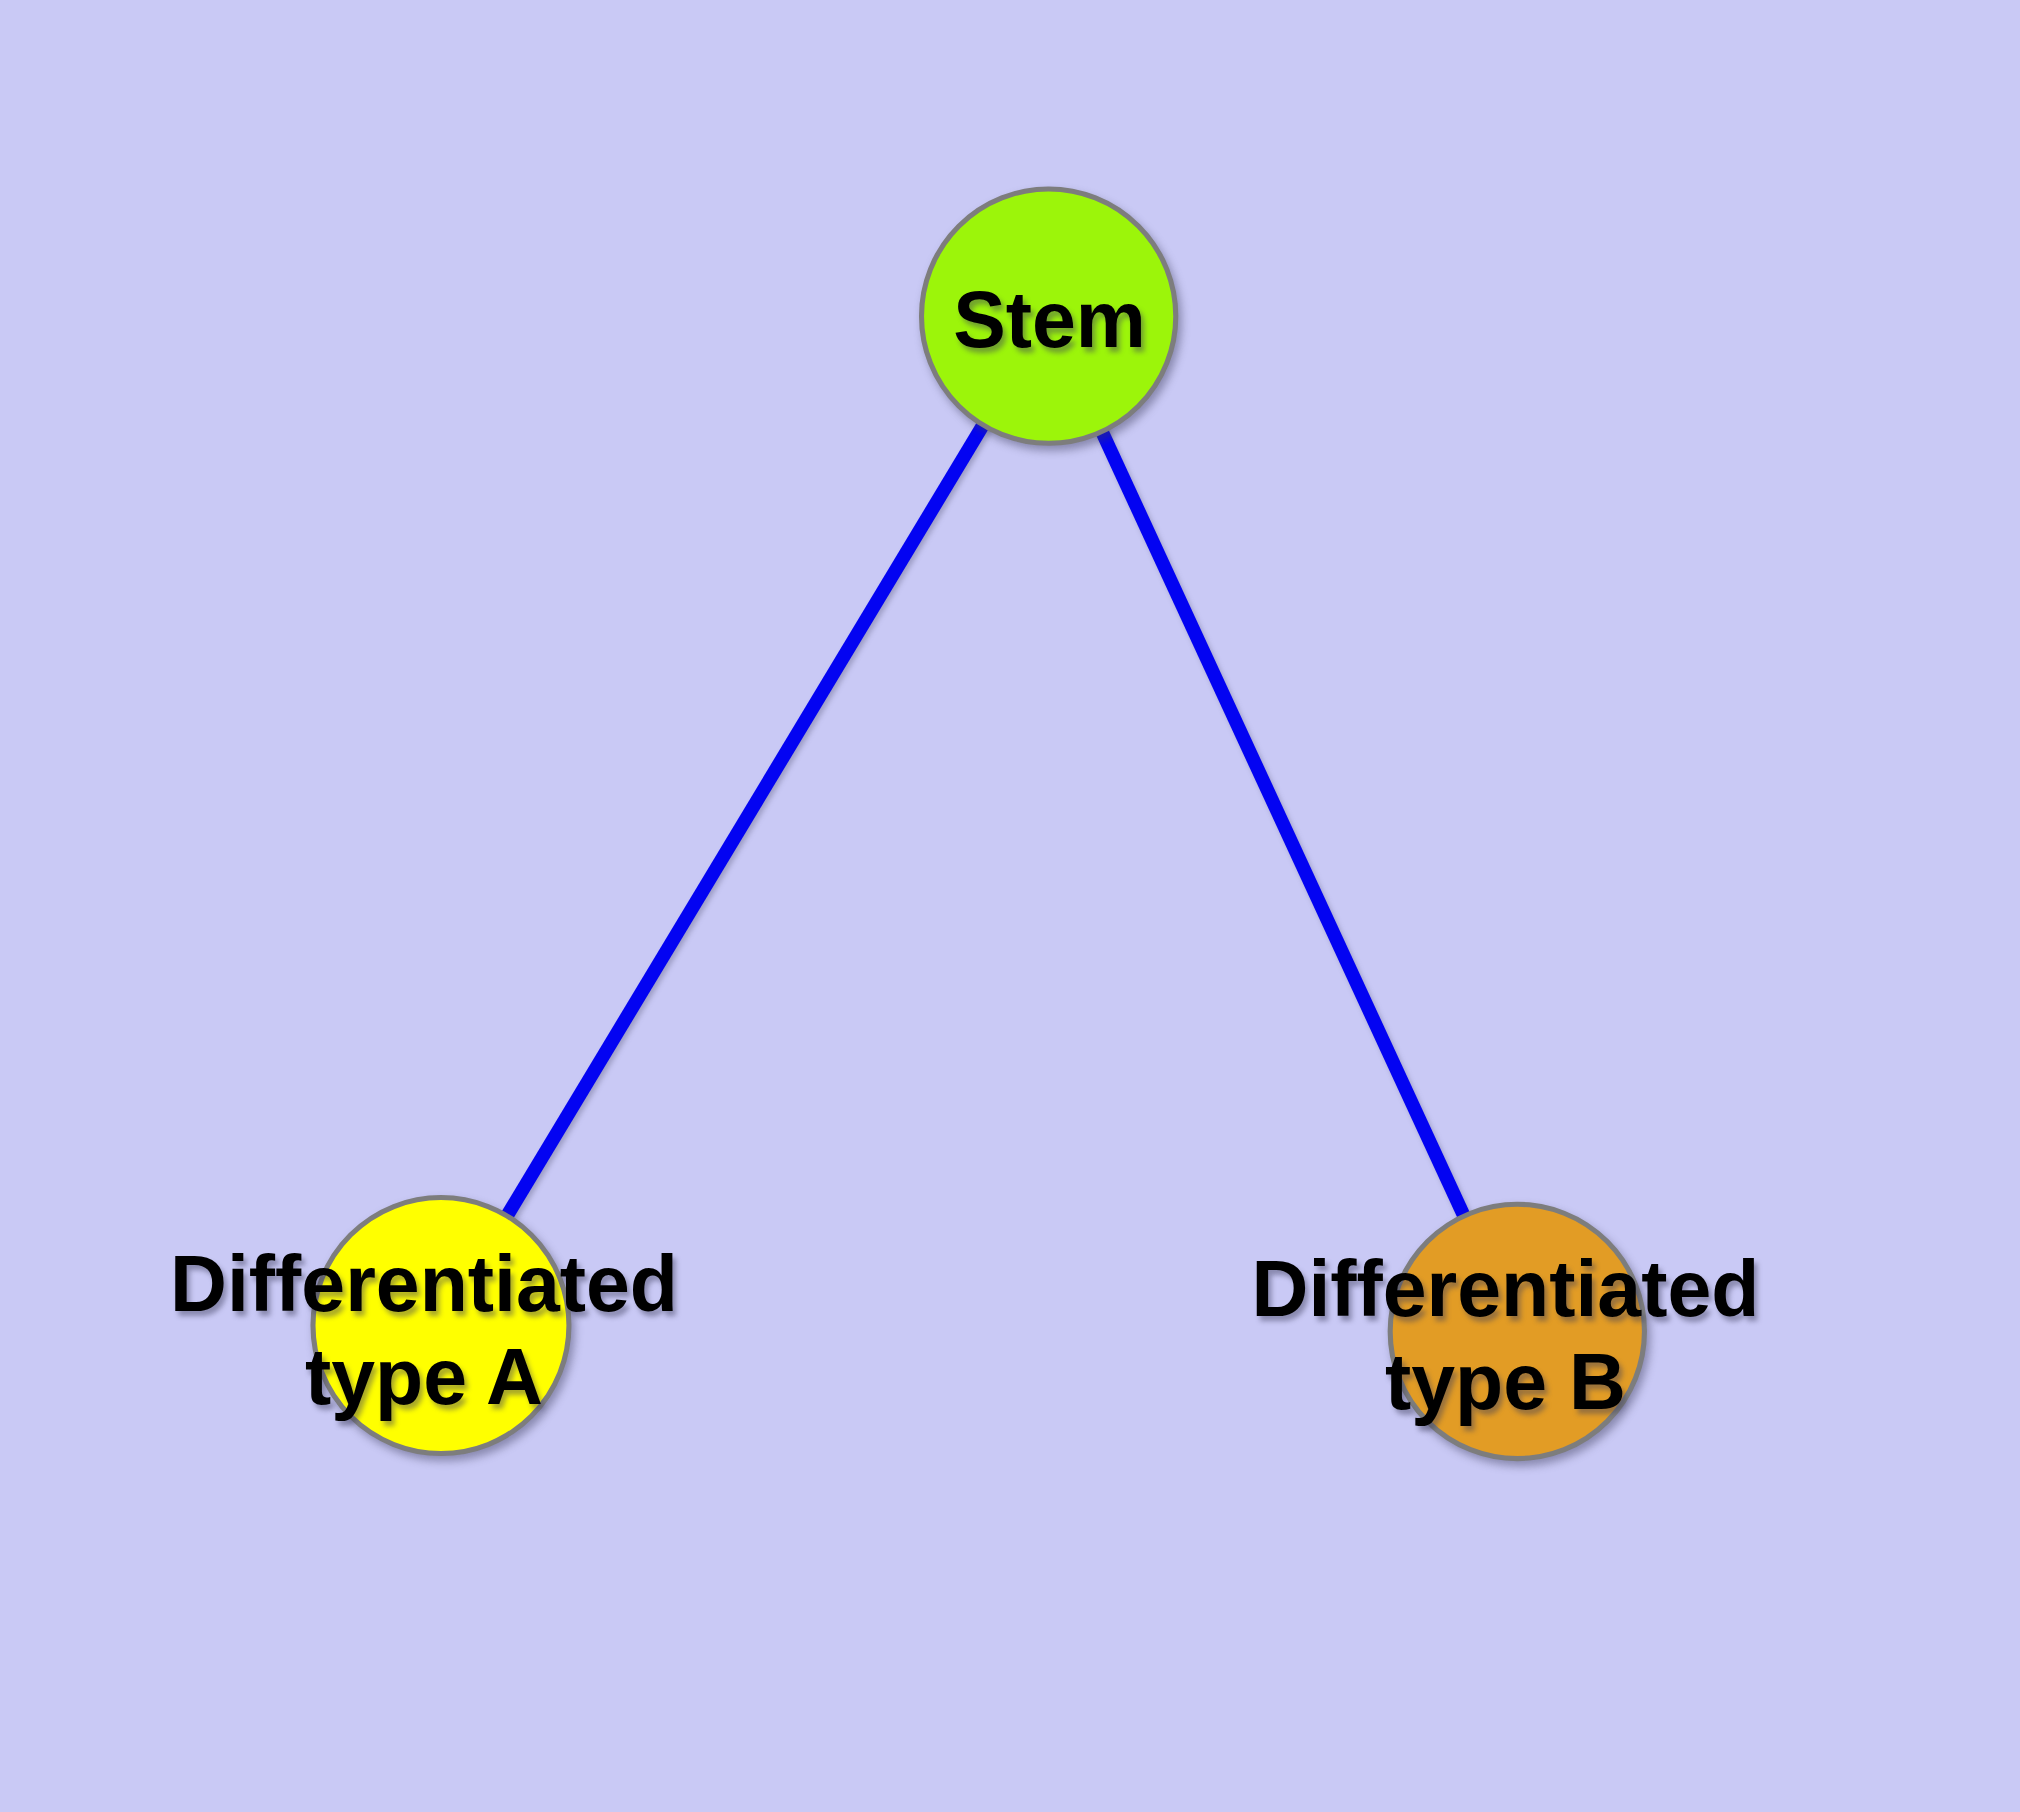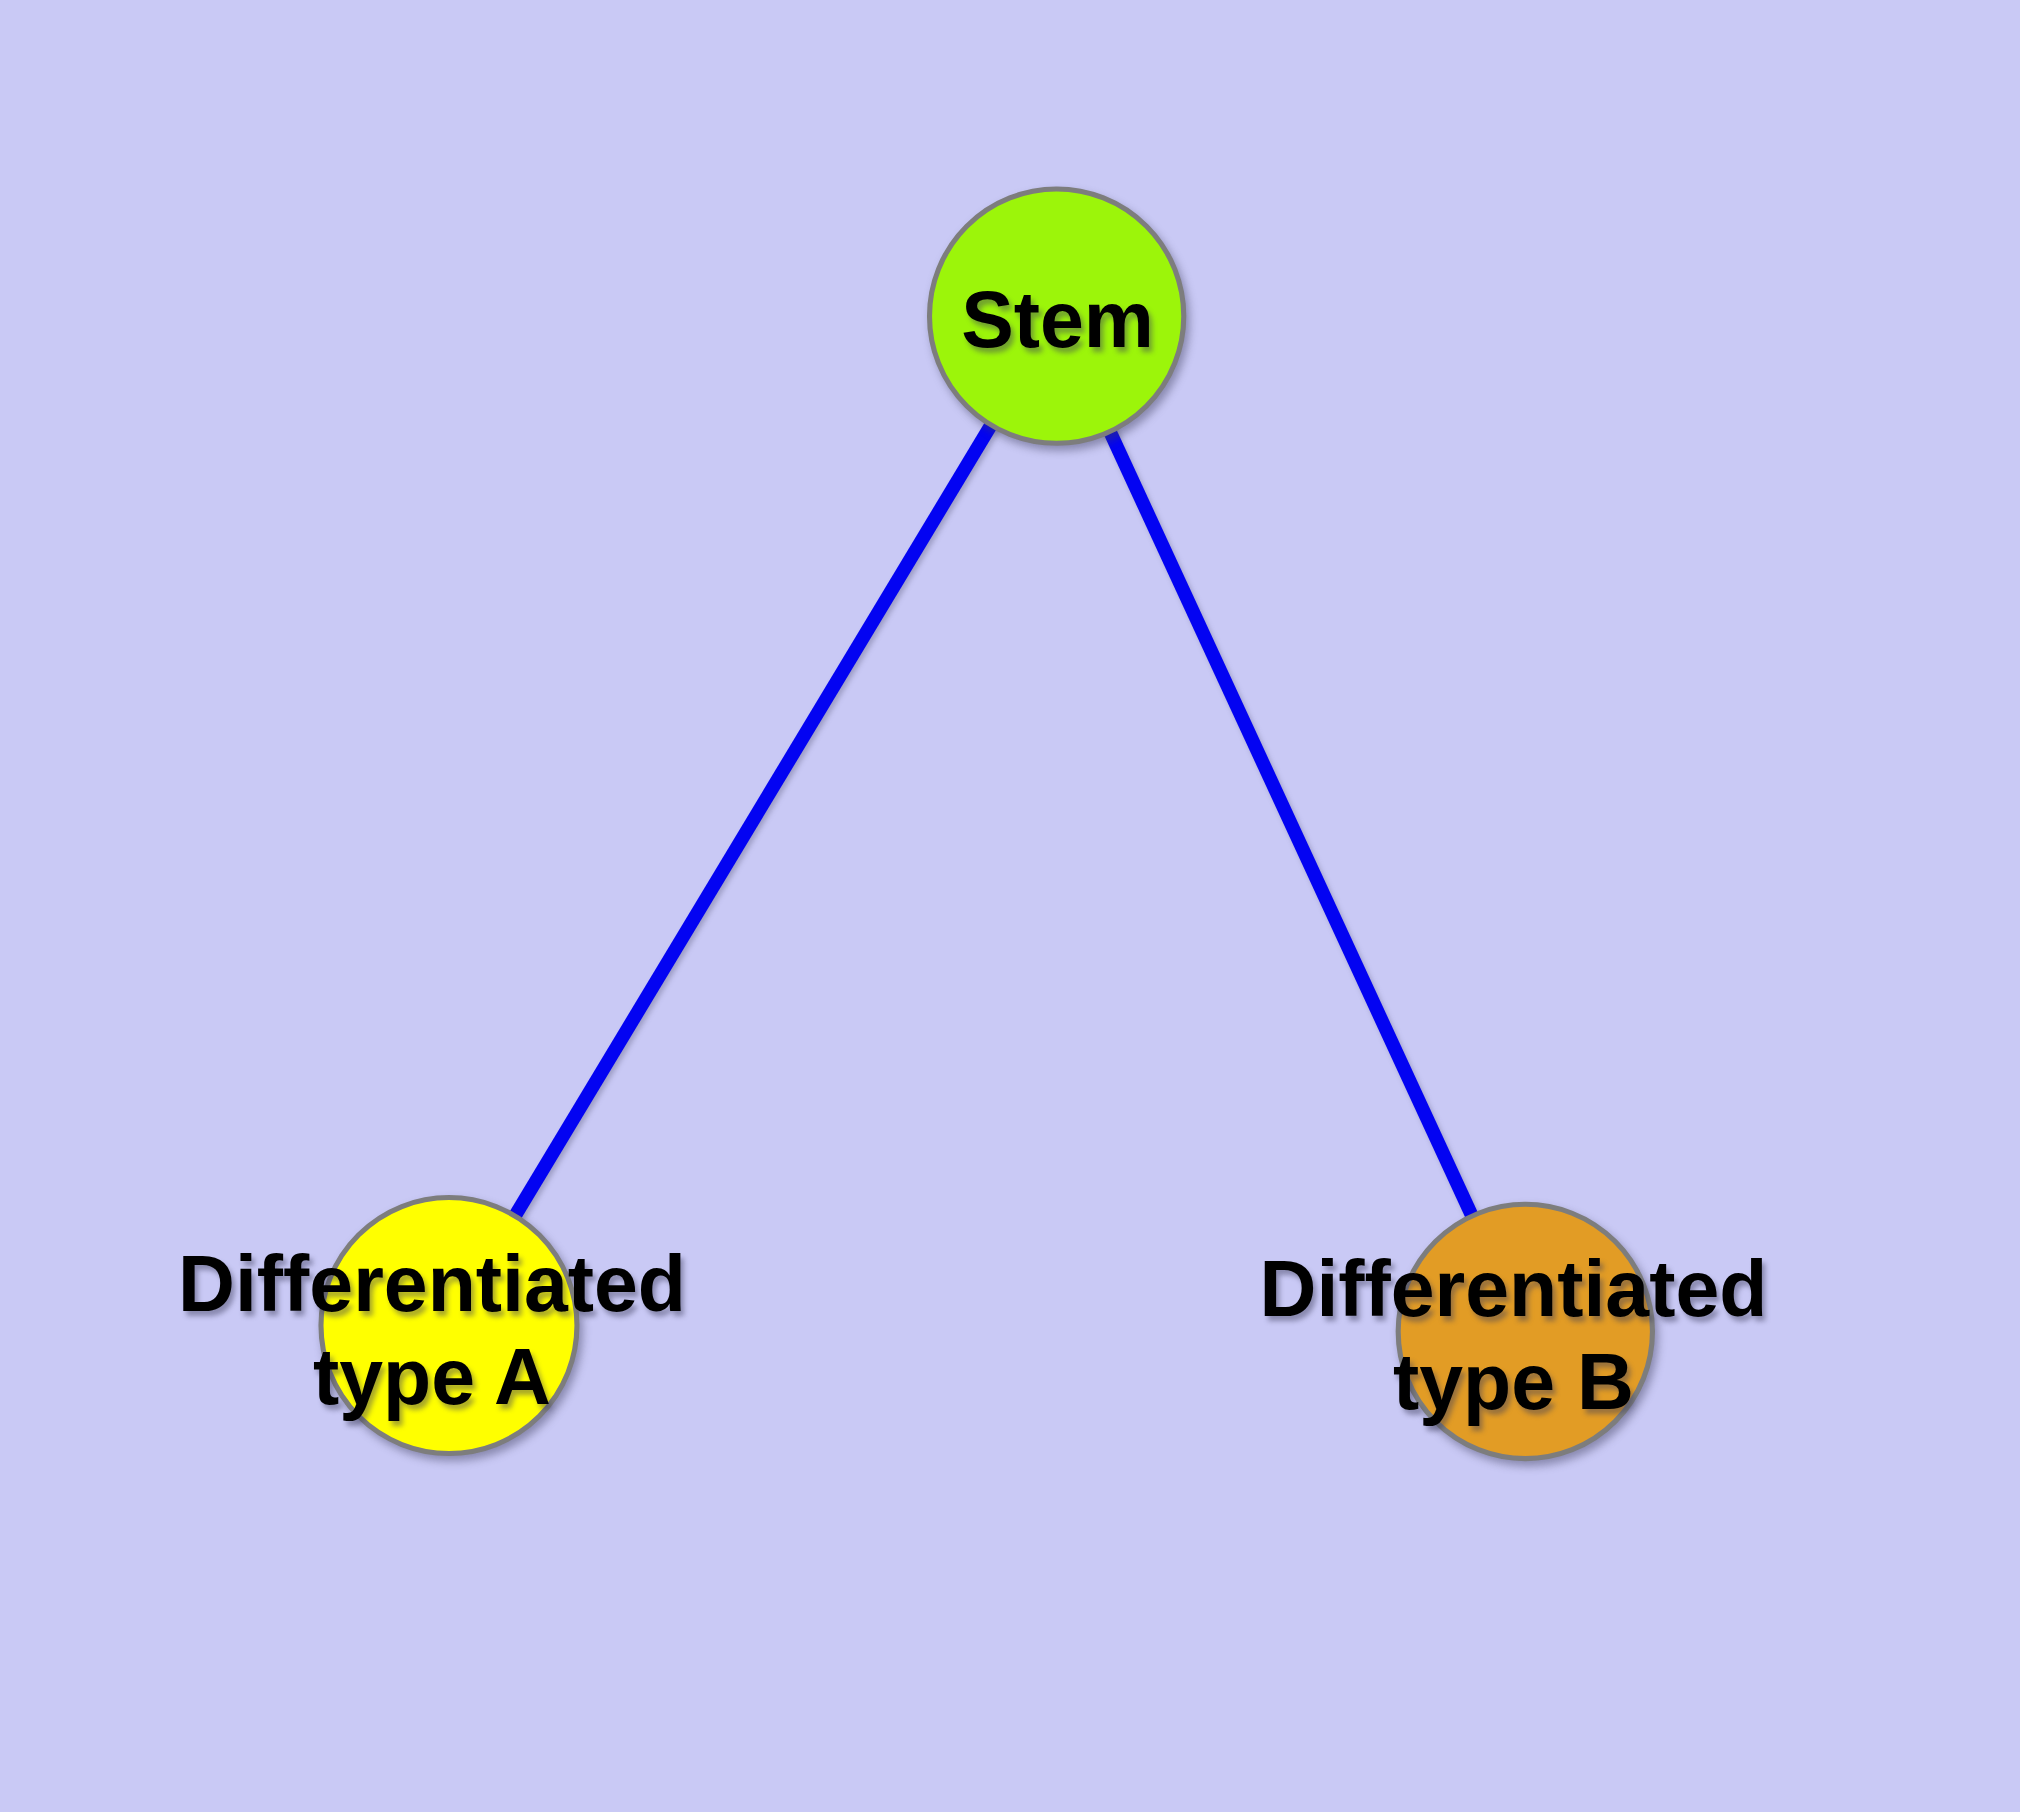--- a/index.html
+++ b/index.html
@@ -5,21 +5,20 @@
   html, body {
     margin: 0;
     padding: 0;
     background: #C9C9F5;
   }
   .stage {
     position: relative;
     width: 1778px;
     height: 1812px;
     overflow: hidden;
-    padding-left: 8px;
   }
   svg {
     display: block;
     width: 2021px;
     height: 1812px;
   }
   .edge {
     stroke-width: 16;
     stroke-linecap: butt;
     filter: drop-shadow(3px 4px 3px rgba(60, 60, 90, 0.30));

